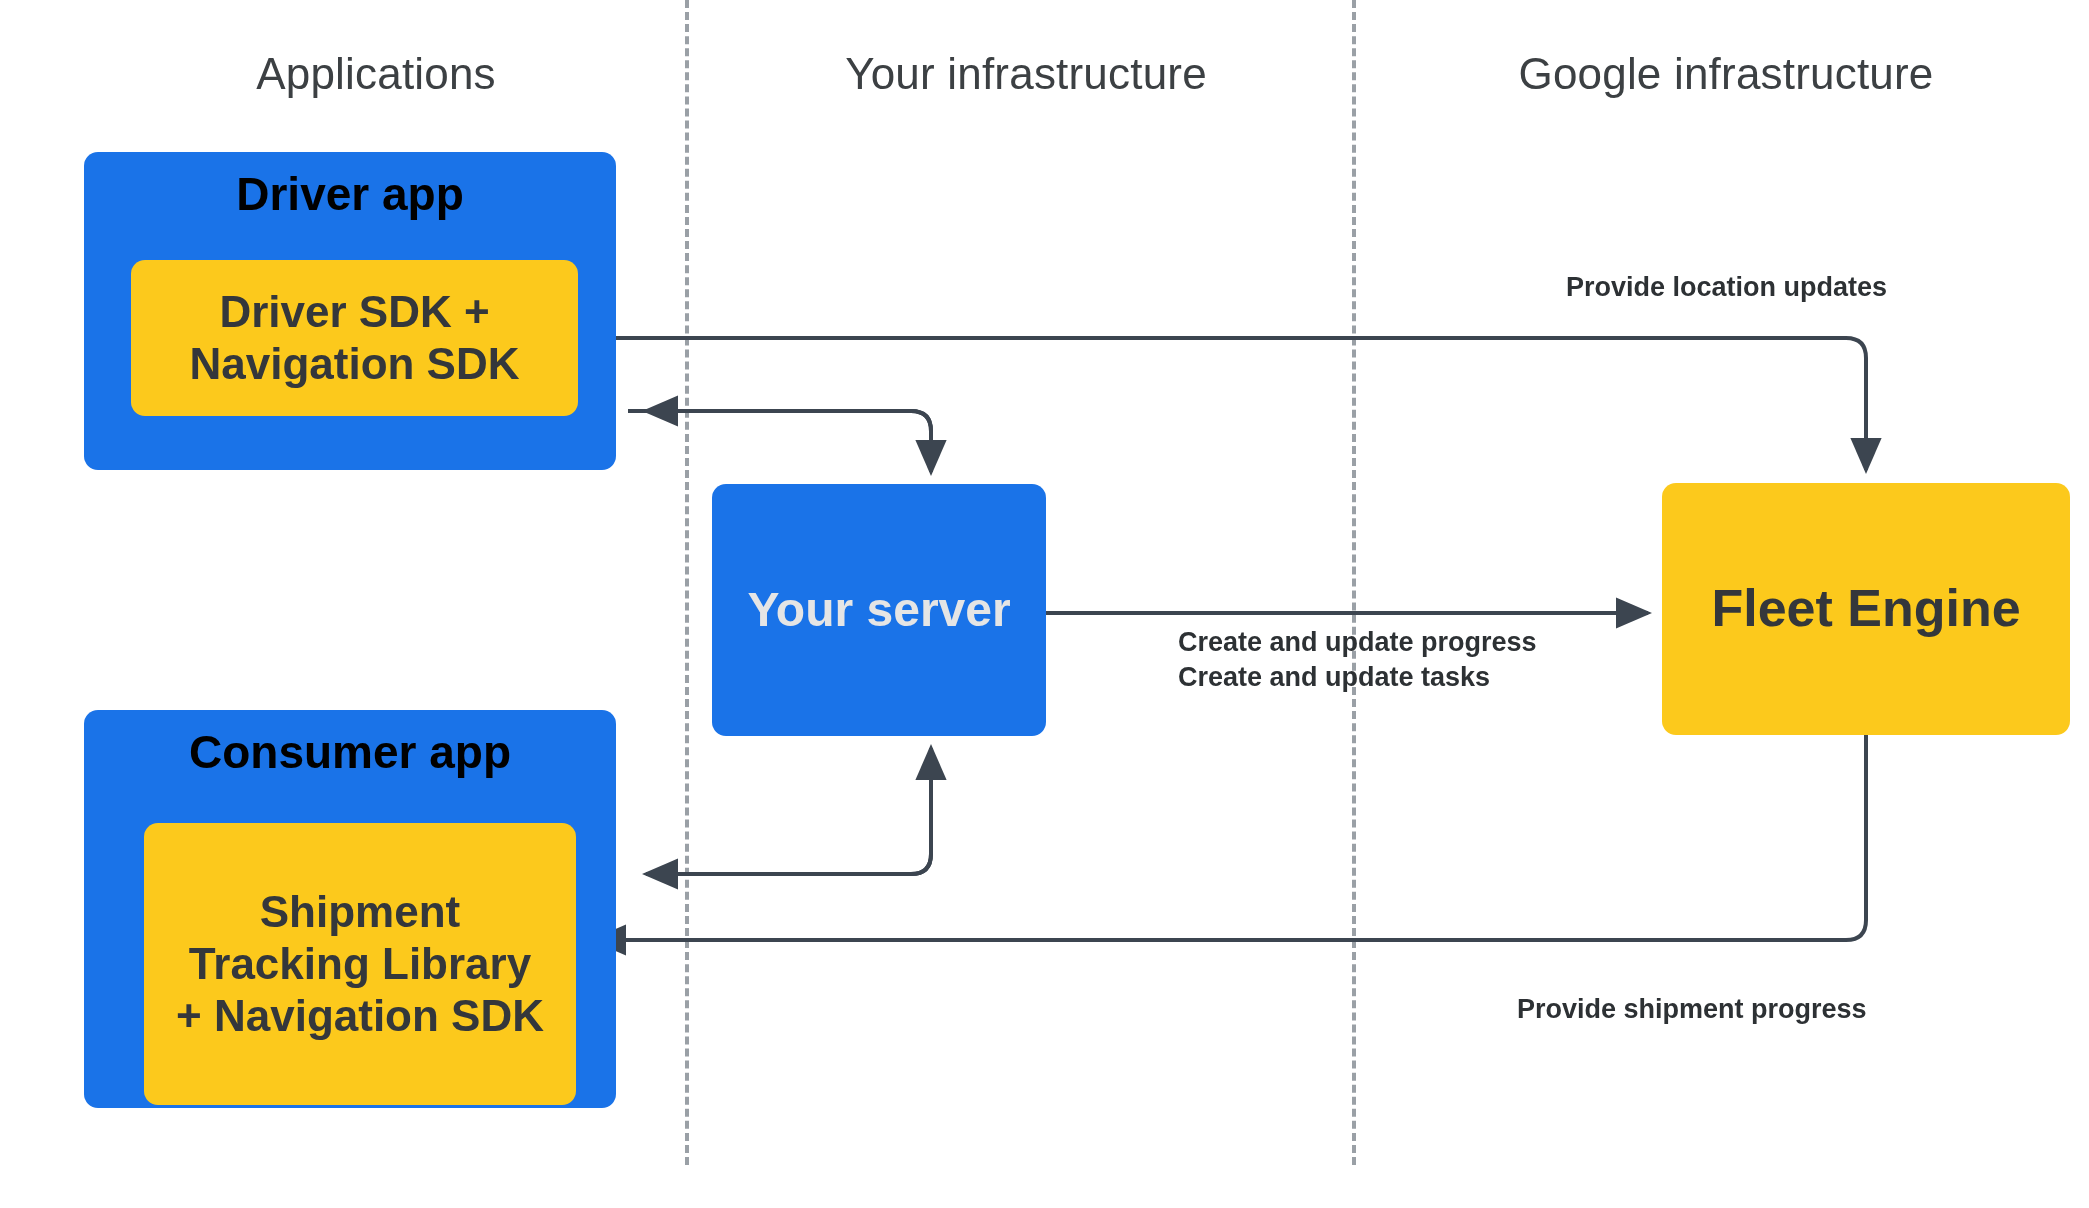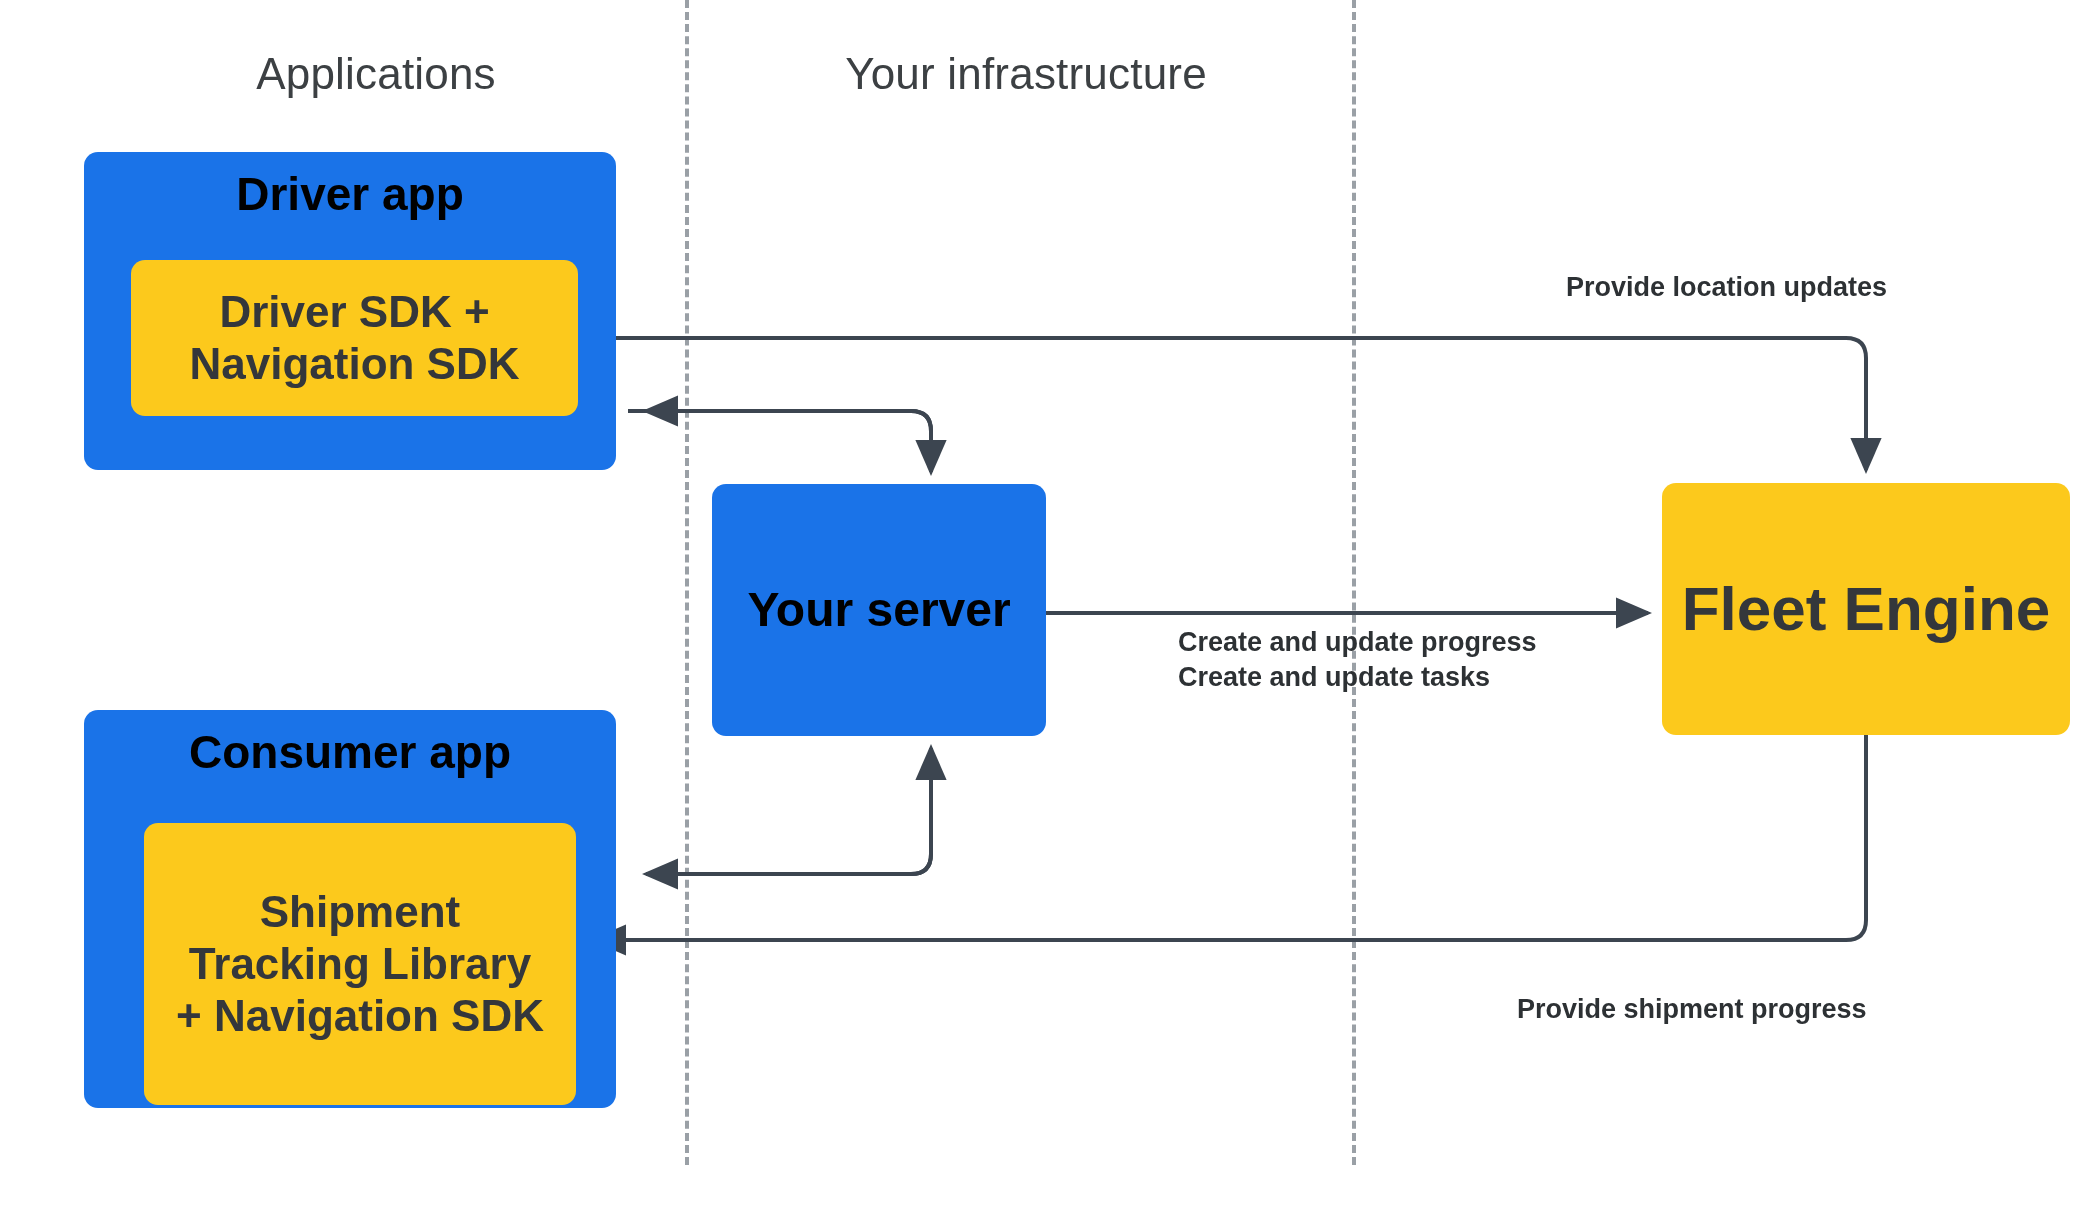--- a/index.html
+++ b/index.html
@@ -65,28 +65,28 @@
     width: 100%;
   }
   .sdk-text {
     color: #34373b;
     font-size: 44px;
     font-weight: 700;
     line-height: 1.18;
     padding: 0 8px;
   }
   .server-text {
-    color: #000000;
+    color: #e5e5e5;
     font-size: 48px;
     font-weight: 700;
     line-height: 1.15;
   }
   .engine-text {
     color: #34373b;
-    font-size: 62px;
+    font-size: 52px;
     font-weight: 700;
     line-height: 1.15;
   }
 
   
   #node-driver-app      { left: 58px;  top: 152px;  width: 532px; height: 318px; }
   #node-driver-sdk      { left: 105px; top: 260px;  width: 447px; height: 156px; }
   #node-consumer-app    { left: 58px;  top: 710px;  width: 532px; height: 398px; }
   #node-shipment-sdk    { left: 118px; top: 823px;  width: 432px; height: 282px; }
   #node-your-server     { left: 686px; top: 484px;  width: 334px; height: 252px; }
@@ -112,20 +112,21 @@
   #label-create-update     { left: 1152px; top: 625px; }
   #label-shipment-progress { left: 1491px; top: 992px; }
 </style>
 </head>
 <body>
 
 <div id="diagram-root">
 
   <div class="column-header" id="header-applications">Applications</div>
   <div class="column-header" id="header-your-infra">Your infrastructure</div>
+  <div class="column-header" id="header-google-infra">Google infrastructure</div>
 
   <div class="divider" id="divider-left"></div>
   <div class="divider" id="divider-right"></div>
 
   <svg id="edge-layer" viewBox="0 0 2089 1208" width="2089" height="1208">
     <defs>
       <marker id="arrowhead" markerWidth="9" markerHeight="9" refX="8" refY="4.5" orient="auto" markerUnits="strokeWidth">
         <path d="M 0 0.6 L 9 4.5 L 0 8.4 z" fill="#3c4550"></path>
       </marker>
     </defs>

